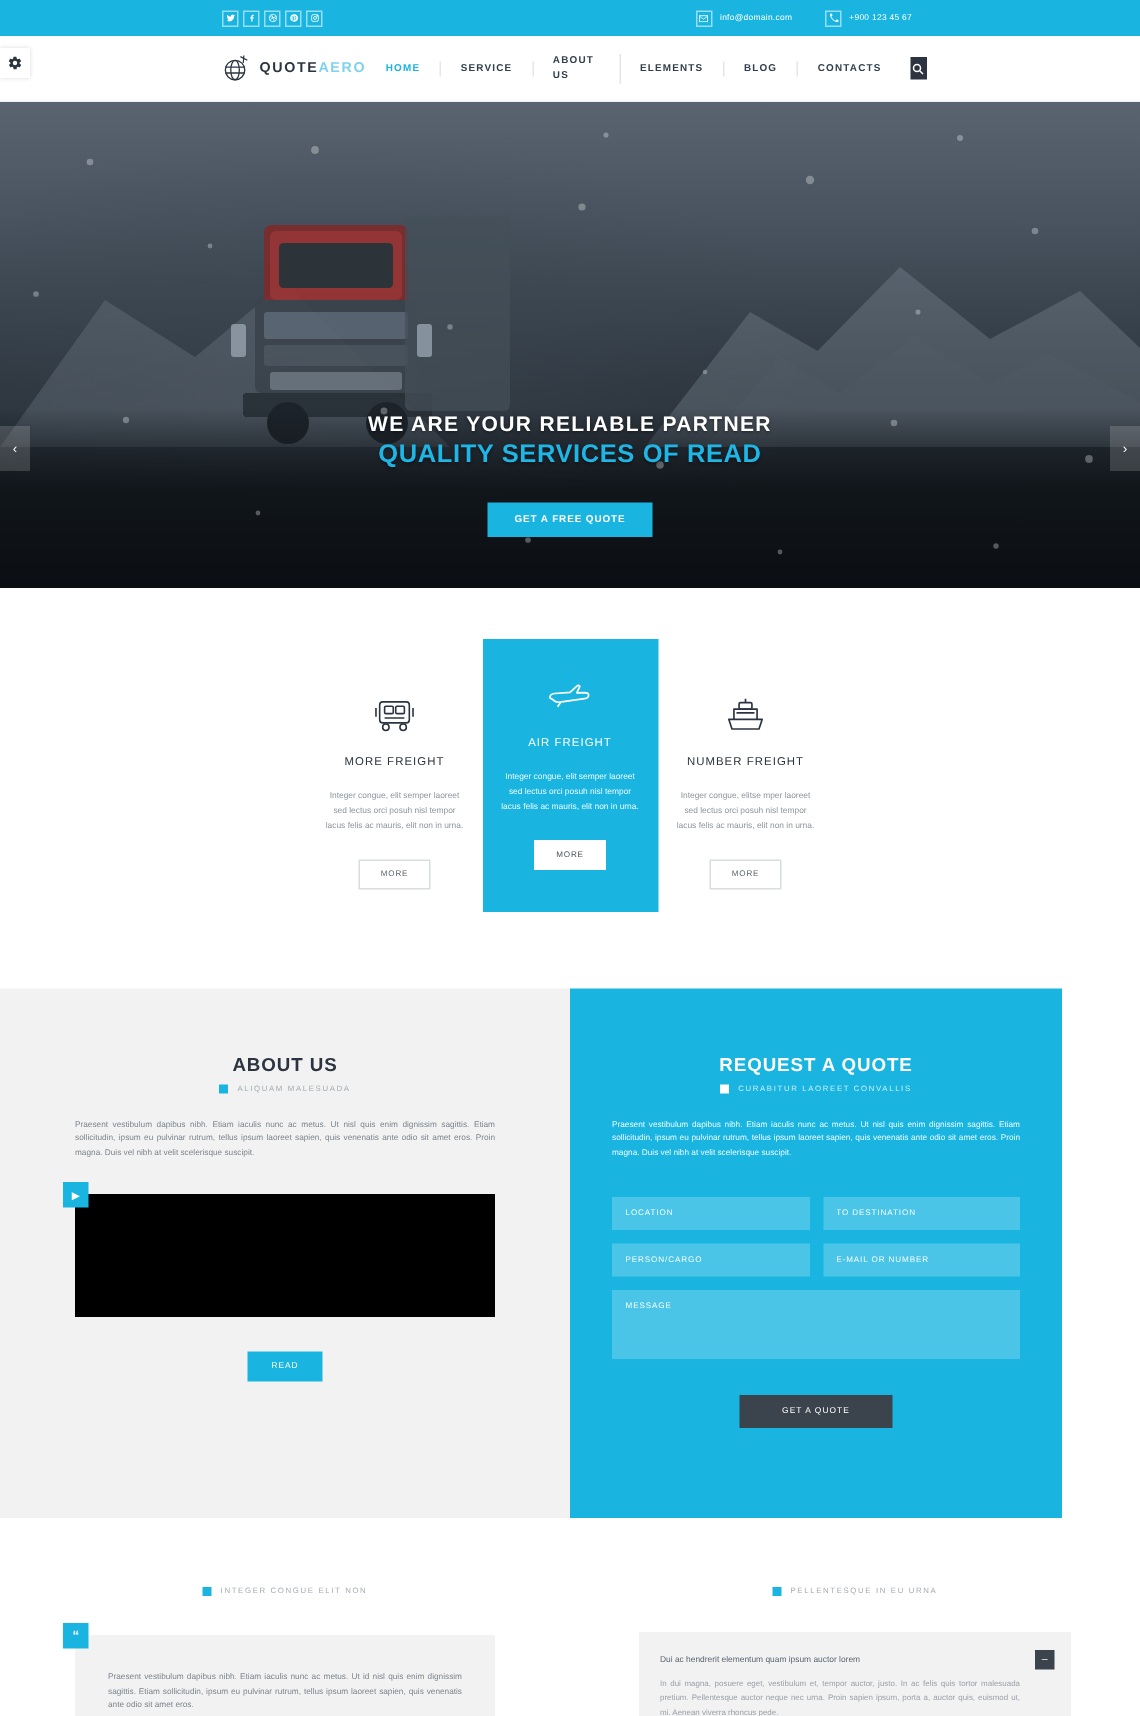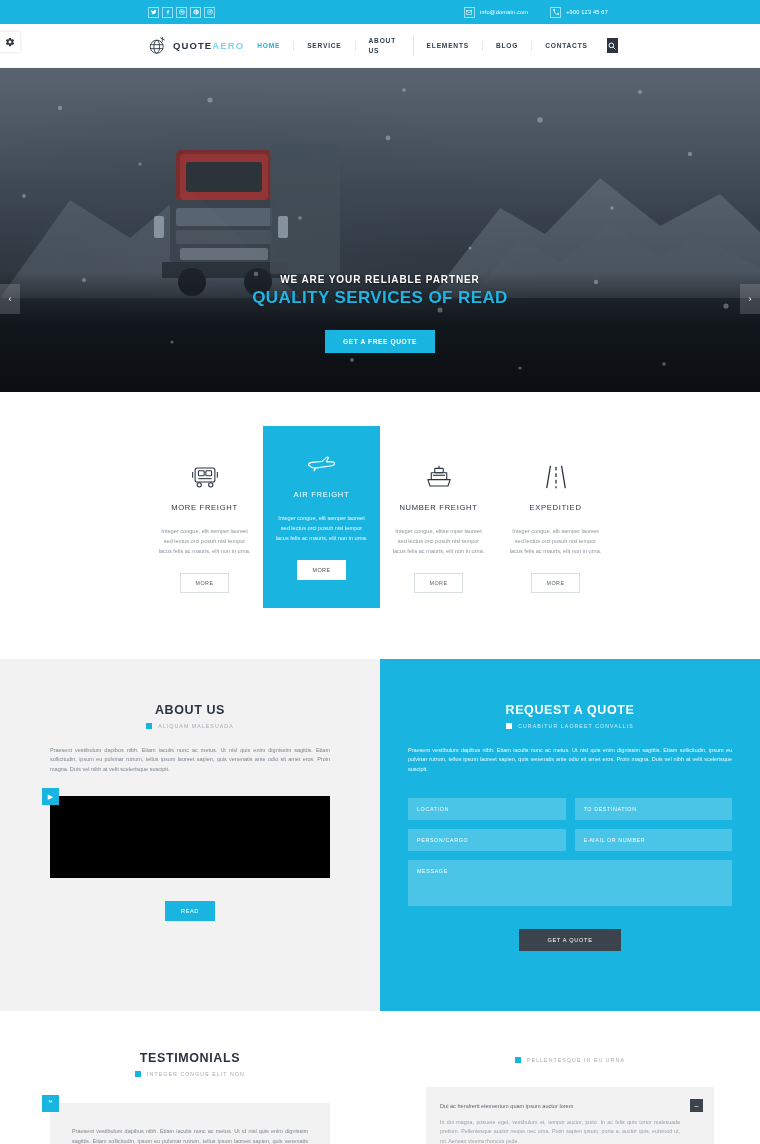--- a/index.html
+++ b/index.html
@@ -74,21 +74,21 @@
     position:absolute; left:0; right:0; bottom:0; height:120px;
     background:linear-gradient(180deg, rgba(25,30,36,0) 0%, #11161b 45%, #0b0e12 100%);
   }
   .truck {
     position:absolute; left:150px; bottom:78px; width:210px; height:190px;
     filter:blur(.4px);
   }
   .snow { position:absolute; inset:0; pointer-events:none; }
   .hero-copy { position:absolute; left:0; right:0; top:206px; text-align:center; }
   .hero-copy h2 {
-    color:#fff; font-size:10px; font-weight:bold; letter-spacing:.9px;
+    color:#fff; font-size:14px; font-weight:bold; letter-spacing:.9px;
     text-shadow:0 1px 2px rgba(0,0,0,.5);
     text-align:center;
   }
   .hero-copy h1 {
     color:#1fb6e6; font-size:17px; font-weight:bold; letter-spacing:.4px;
     margin-top:3px; text-shadow:0 1px 2px rgba(0,0,0,.4);
   }
   .hero-btn {
     display:inline-block; margin-top:22px; background:#19b5e0; color:#fff;
     font-size:6.6px; font-weight:bold; letter-spacing:.6px;
@@ -125,21 +125,21 @@
   .svc .more {
     display:inline-block; margin-top:17px; font-size:5.4px; letter-spacing:.5px;
     color:#5b6570; border:1px solid #d8dde1; background:#fff;
     padding:6px 14px; cursor:pointer;
   }
   .svc.featured .more { border-color:#fff; color:#49525b; }
 
   
   .midrow { display:flex; }
   .about { width:380px; background:#f2f2f2; padding:44px 50px 60px; }
-  .quote { width:380px; background:#19b5e0; padding:44px 28px 60px; }
+  .quote { width:328px; background:#19b5e0; padding:44px 28px 60px; }
   .sec-title { text-align:center; }
   .sec-title h2 {
     font-size:12.5px; font-weight:bold; letter-spacing:.6px; color:#2b3440;
   }
   .quote .sec-title h2 { color:#fff; }
   .sec-sub {
     display:flex; align-items:center; justify-content:center; gap:6px; margin-top:6px;
   }
   .sec-sub i { width:6px; height:6px; background:#19b5e0; display:block; }
   .quote .sec-sub i { background:#fff; }
@@ -399,32 +399,20 @@
           <rect x="11" y="4" width="10" height="5" rx="1"></rect>
           <path d="M16 4V1"></path>
             <path d="M9 12h14"></path>
         </svg>
       </div>
       <h3>NUMBER FREIGHT</h3>
       <p>Integer congue, elitse mper laoreet sed lectus orci posuh nisl tempor lacus felis ac mauris, elit non in urna.</p>
       <button class="more">MORE</button>
     </div>
 
-    <div class="svc">
-      <div class="ico">
-        <svg width="26" height="26" viewBox="0 0 28 28" fill="none" stroke="#2b3440" stroke-width="1.4">
-          <path d="M8 2L4 26"></path>
-            <path d="M20 2l4 24"></path>
-          <path d="M14 3v4M14 10v4M14 17v4M14 24v2" stroke-dasharray="0"></path>
-        </svg>
-      </div>
-      <h3>EXPEDITIED</h3>
-      <p>Integer congue, elit semper laoreet sed lectus orci posuh nisl tempor lacus felis ac mauris, elit non in urna.</p>
-      <button class="more">MORE</button>
-    </div>
   </div>
 
   <div class="midrow">
 
     <div class="about">
       <div class="sec-title">
         <h2>ABOUT US</h2>
         <div class="sec-sub">
           <i></i>
           <span>ALIQUAM MALESUADA</span>
@@ -460,21 +448,20 @@
         <textarea placeholder="MESSAGE" style=""></textarea>
         <button class="quote-btn">GET A QUOTE</button>
       </div>
     </div>
   </div>
 
   <div class="botrow">
 
     <div class="testi">
       <div class="sec-title">
-        <h2>TESTIMONIALS</h2>
         <div class="sec-sub">
           <i></i>
           <span>INTEGER CONGUE ELIT NON</span>
         </div>
       </div>
 
       <div class="testi-card-wrap">
         <div class="quote-badge">“</div>
         <div class="testi-card">
           <p>Praesent vestibulum dapibus nibh. Etiam iaculis nunc ac metus. Ut id nisl quis enim dignissim sagittis. Etiam sollicitudin, ipsum eu pulvinar rutrum, tellus ipsum laoreet sapien, quis venenatis ante odio sit amet eros.</p>

